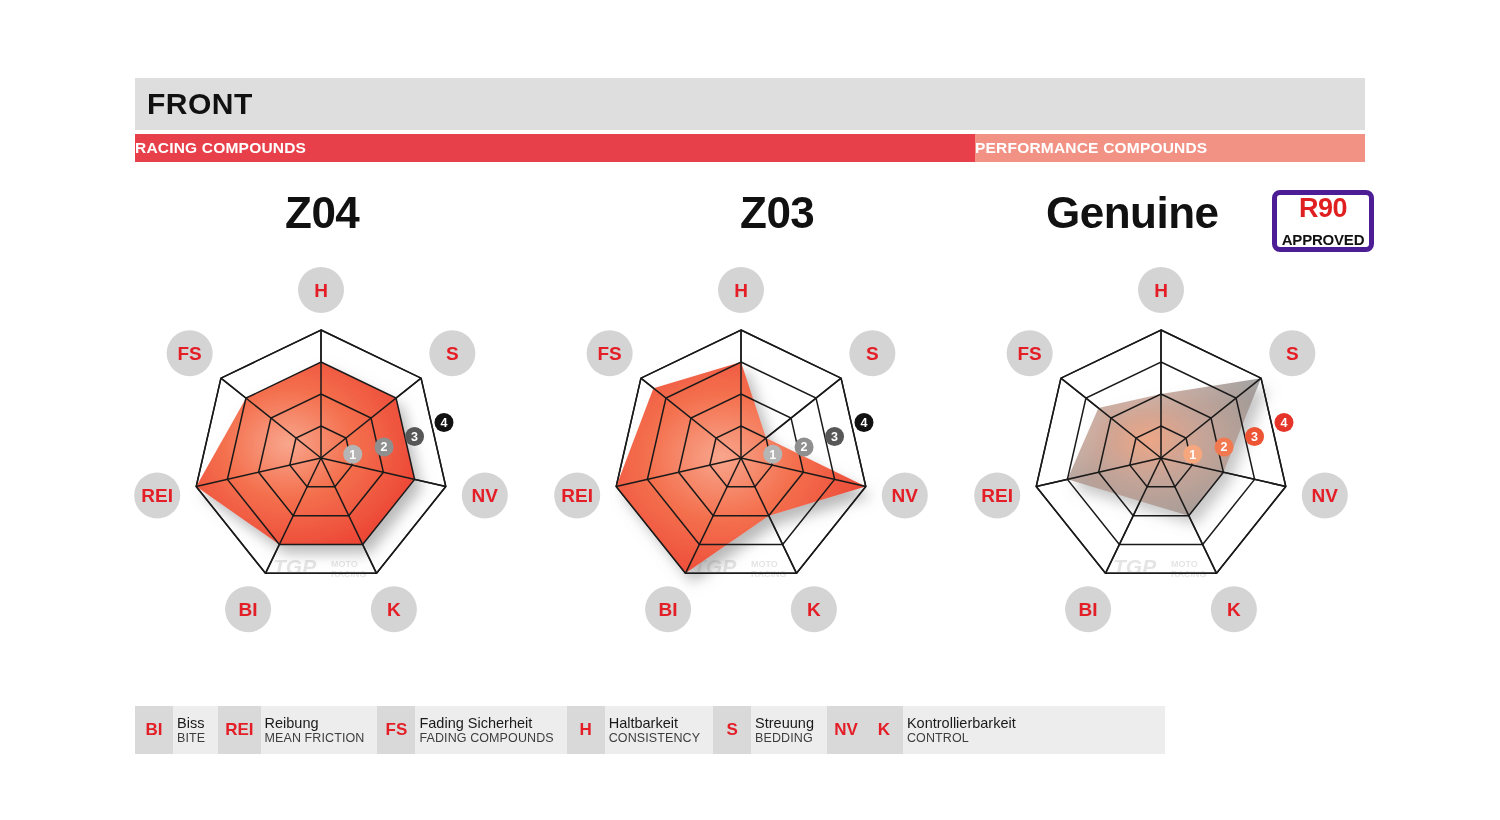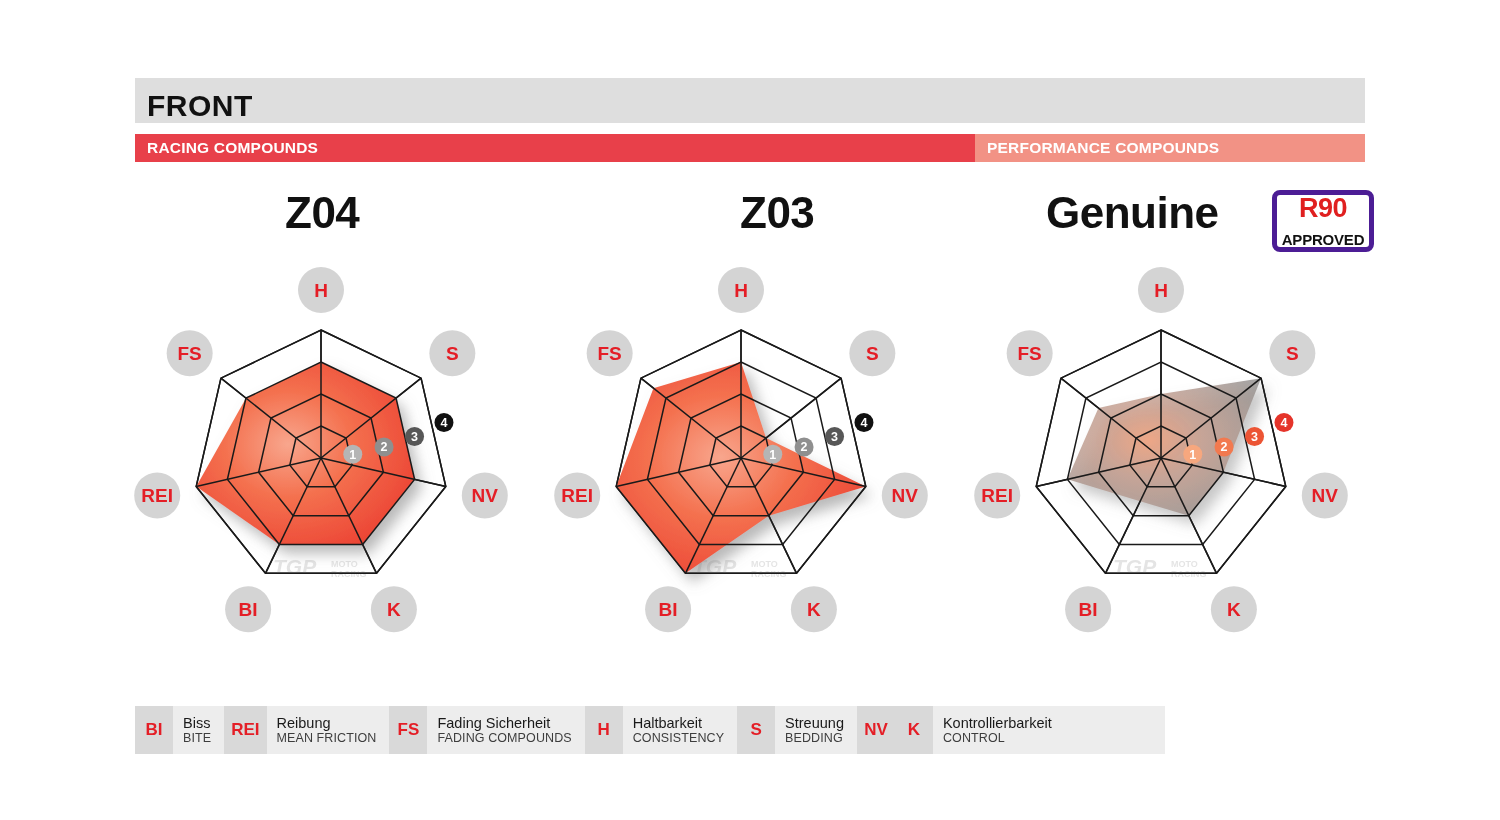--- a/index.html
+++ b/index.html
@@ -14,24 +14,24 @@
     font-family: "Liberation Sans", sans-serif;
     overflow: hidden;
   }
 
   
   #title-bar {
     position: absolute;
     left: 135px;
     top: 78px;
     width: 1230px;
-    height: 45px;
+    height: 52px;
     background: #dedede;
     display: flex;
-    align-items: flex-end;
+    align-items: center;
   }
   #title-bar .title-text {
     font-size: 30px;
     font-weight: bold;
     color: #111;
     letter-spacing: 0.5px;
     padding-left: 12px;
   }
 
   #band-row {
@@ -44,21 +44,21 @@
   }
   .band {
     height: 100%;
     display: flex;
     align-items: center;
     color: #ffffff;
     font-size: 15.5px;
     font-weight: bold;
     letter-spacing: 0.2px;
   }
-  .band span { padding-left: 12px; }
+  .band span { }
   #band-racing { width: 840px; background: #e8404a; }
   #band-performance { width: 390px; background: #f29285; }
 
   
   .chart-title {
     position: absolute;
     top: 188px;
     font-size: 44px;
     font-weight: bold;
     color: #111;
@@ -159,21 +159,21 @@
     font-weight: bold;
     height: 100%;
     min-width: 38px;
     display: flex;
     align-items: center;
     justify-content: center;
     padding: 0 7px;
     box-sizing: border-box;
   }
   .legend-terms {
-    padding-left: 10px;
+    padding-left: 4px;
     padding-right: 13px;
     display: flex;
     flex-direction: column;
     justify-content: flex-end;
     line-height: 1.12;
   }
   .legend-de {
     font-size: 14.5px;
     color: #1a1a1a;
   }

